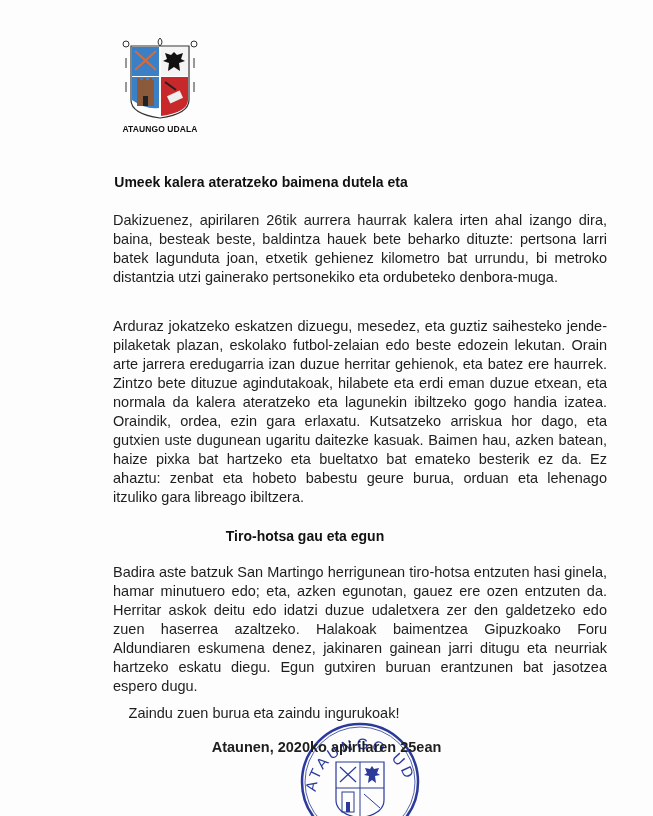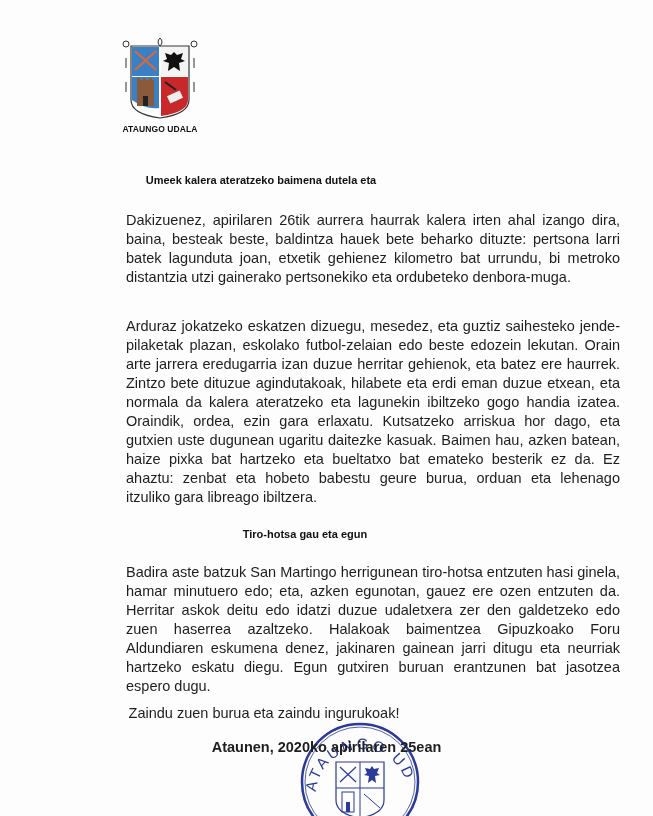--- a/index.html
+++ b/index.html
@@ -12,24 +12,24 @@
   }
   .logo {
     position: absolute; left: 112px; top: 38px; width: 96px; text-align: center;
   }
   .logo svg { display: block; margin: 0 auto; }
   .logo-caption {
     font-weight: bold; font-size: 8.5px; letter-spacing: 0.1px; margin-top: 4px; color: #111;
   }
   .title {
     position: absolute; left: 0; width: 522px; text-align: center;
-    font-weight: bold; font-size: 11px; color: #111;
+    font-weight: bold; font-size: 14px; color: #111;
   }
   .para {
-    position: absolute; left: 126px; width: 494px;
+    position: absolute; left: 113px; width: 494px;
     font-size: 14.5px; line-height: 19px; text-align: justify;
     text-align-last: left; color: #1e1e1e;
   }
   .closing {
     position: absolute; left: 0; width: 528px; text-align: center; font-size: 14.5px;
   }
   .signoff {
     position: absolute; left: 0; width: 653px; text-align: center; font-weight: bold; font-size: 14.5px;
     z-index: 2;
   }

